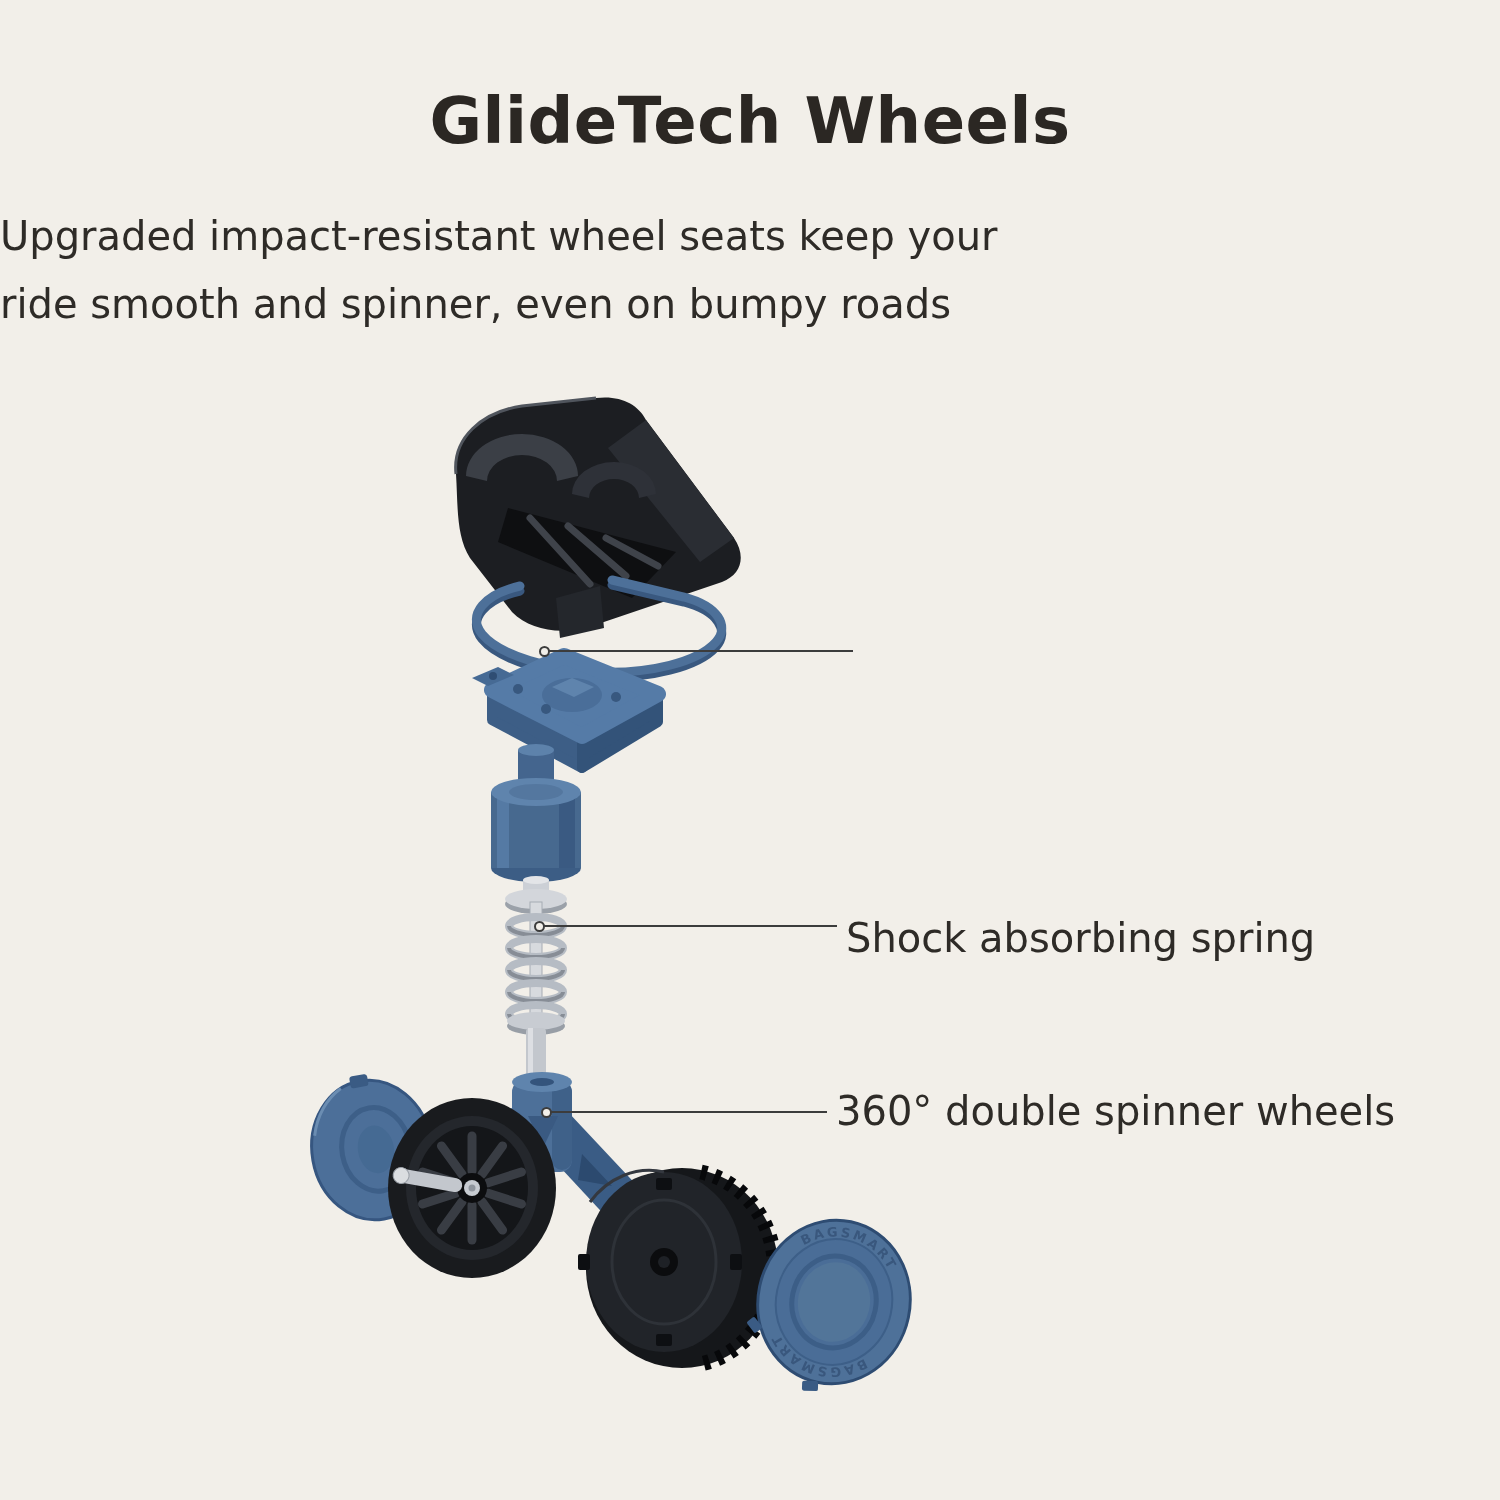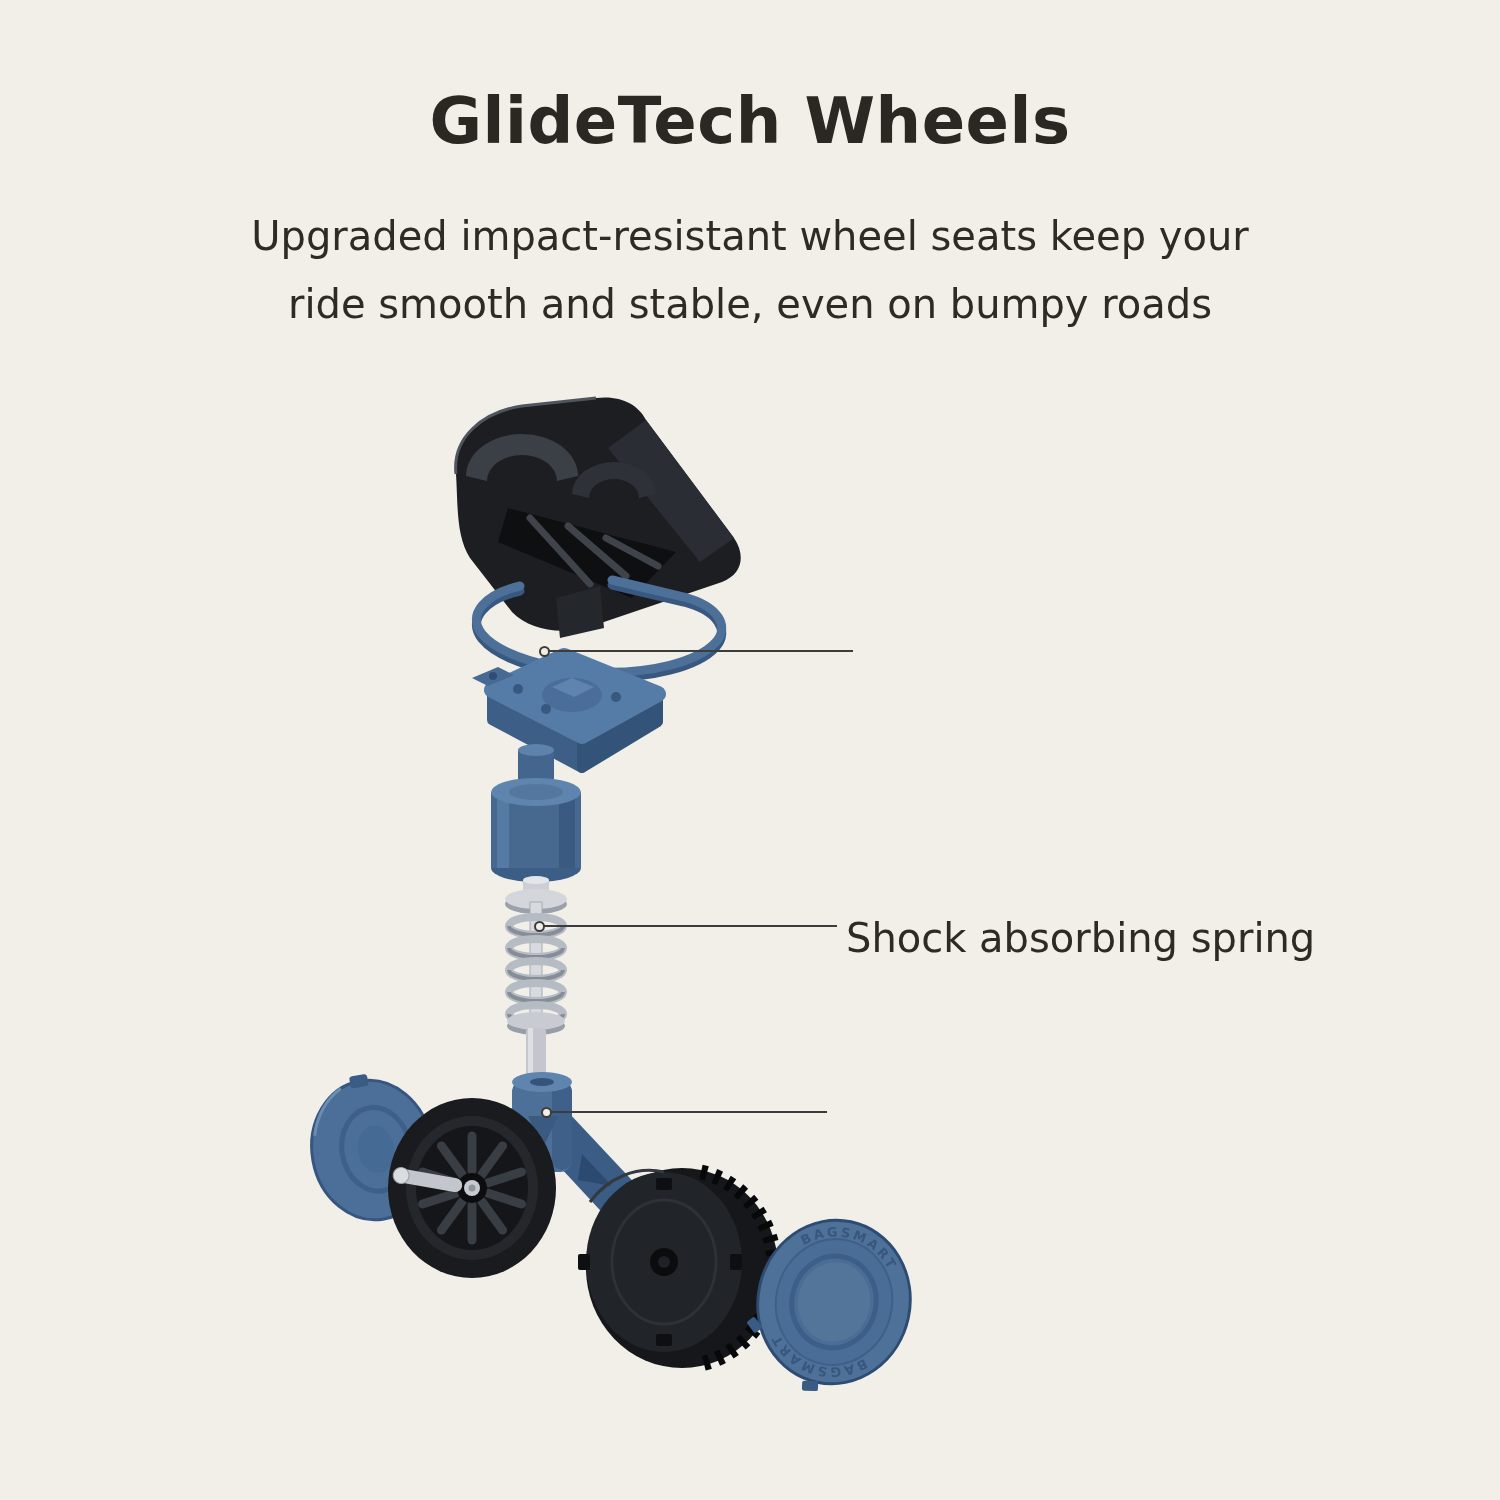--- a/index.html
+++ b/index.html
@@ -13,21 +13,21 @@
   }
   .canvas { position: absolute; inset: 0; width: 1500px; height: 1276px; }
 
   .title {
     position: absolute; top: 84px; left: 0; width: 100%;
     text-align: center; font-size: 64px; font-weight: 800;
     color: #2b2723; letter-spacing: 0.5px;
   }
   .subtitle {
     position: absolute; top: 202px; left: 0; width: 100%;
-    text-align: center; font-size: 40px; line-height: 68px;
+    font-size: 40px; line-height: 68px;
     font-weight: 400; color: #2e2b27;
   }
 
   .illustration {
     position: absolute; left: 260px; top: 390px;
     width: 700px; height: 1005px;
   }
 
   .callout-line {
     position: absolute; height: 2px; background: #3c3c3c;
@@ -51,21 +51,21 @@
 </style>
 </head>
 <body>
 
 <div class="canvas">
 
   <h1 class="title">GlideTech Wheels</h1>
 
   <p class="subtitle">
     <span>Upgraded impact-resistant wheel seats keep your</span><br>
-    <span>ride smooth and stable, even on bumpy roads</span>
+    <span>ride smooth and spinner, even on bumpy roads</span>
   </p>
 
   <svg class="illustration" viewBox="0 0 700 1005" xmlns="http://www.w3.org/2000/svg">
     <defs>
       <path id="capTextTop" d="M518,884 A62,66 0 0 1 630,884"></path>
       <path id="capTextBottom" d="M630,940 A62,66 0 0 1 518,940"></path>
     </defs>
 
     <g>
       <path d="M196,84 C192,48 222,22 262,16 L336,8 C360,5 378,14 386,30 L474,148 C486,166 482,184 462,192 L338,234 C306,246 272,242 252,222 L210,168 C196,146 198,116 196,84 Z" fill="#1c1e22"></path>
@@ -222,14 +222,15 @@
         <rect x="560" y="994" width="16" height="10" rx="2" fill="#3a5b84" transform="rotate(-10 568 999)"></rect>
       </g>
     </g>
   </svg>
 
   <div class="callout-line" id="line-corner"></div>
   <div class="callout-line" id="line-spring"></div>
   <div class="callout-line" id="line-wheels"></div>
 
   <div class="callout-text" id="callout-spring">Shock absorbing spring</div>
+  <div class="callout-text" id="callout-wheels">360° double spinner wheels</div>
 
 </div>
 
 </body></html>

